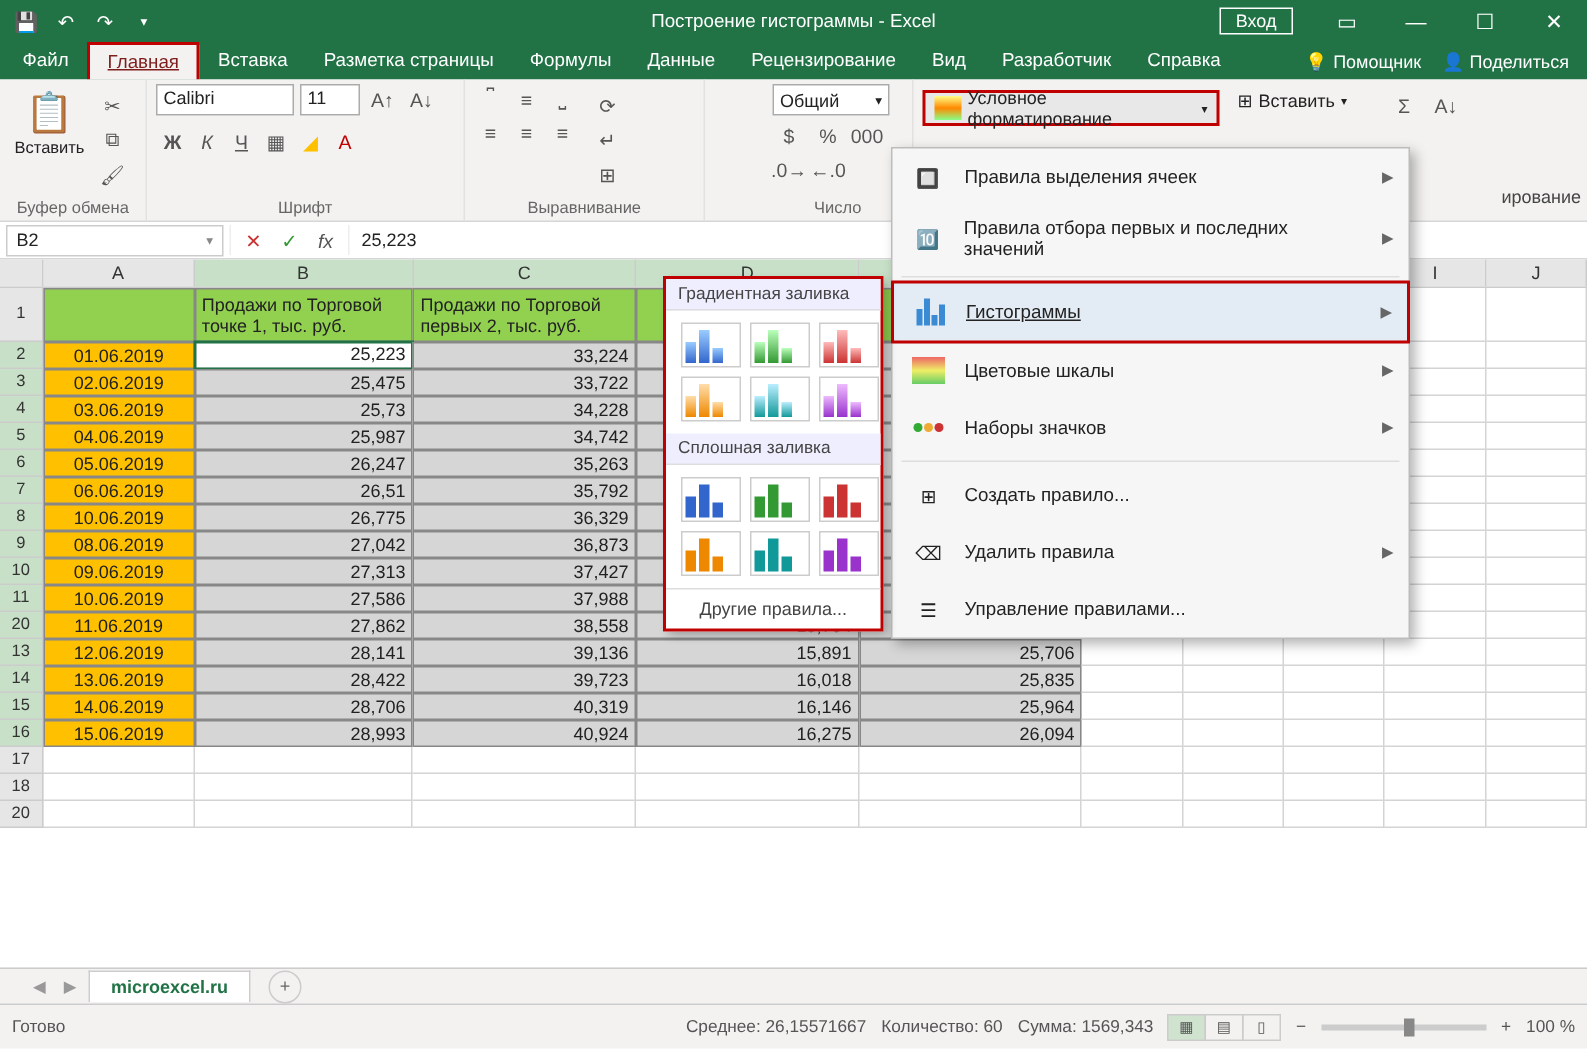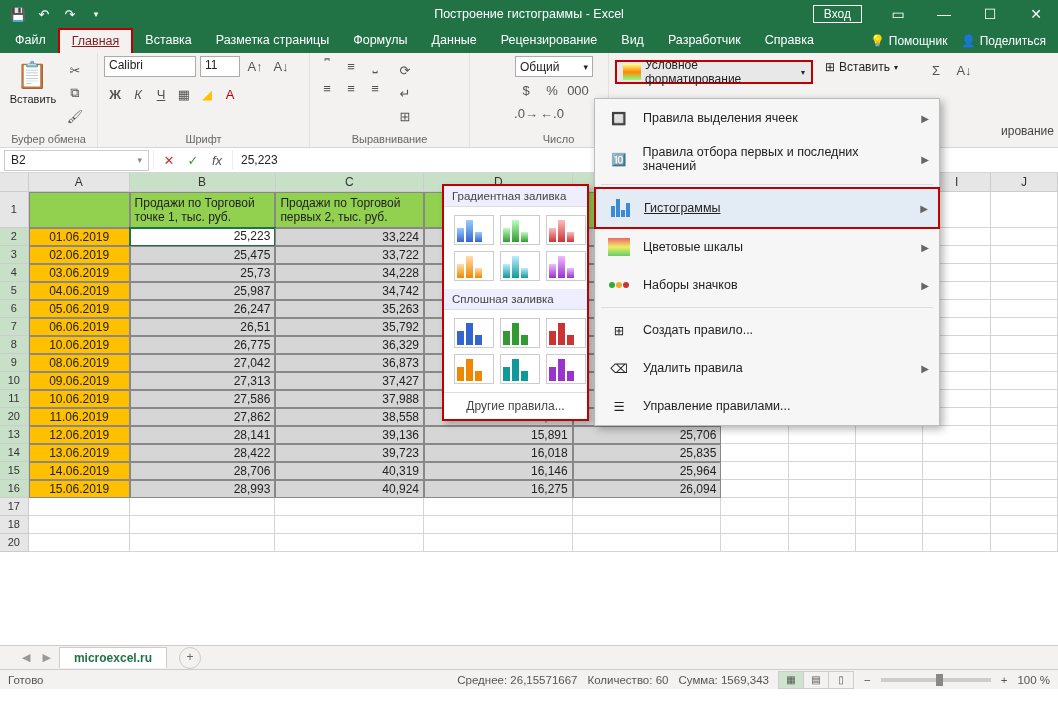--- a/index.html
+++ b/index.html
@@ -67,21 +67,21 @@
 .selgray { background:#d6d6d6; text-align:right; border:1px solid #888;}
 .activecell { background:#fff; outline:2px solid #217346; outline-offset:-1px; text-align:right;}
 
 
 .sheettabs { height:24px; border-top:1px solid #ccc; background:#f3f2f1; display:flex; align-items:center; padding-left:18px; gap:4px;}
 .nav-ar { color:#999; font-size:11px; padding:0 4px;}
 .sheet-tab { background:#fff; border:1px solid #ccc; border-bottom:none; padding:3px 14px; font-size:12px; color:#217346; font-weight:bold;}
 .addsheet { width:22px; height:22px; border:1px solid #ccc; border-radius:11px; text-align:center; line-height:19px; color:#666; margin-left:8px;}
 
 
-.status { height:20px; background:#f3f2f1; border-top:1px solid #ccc; display:flex; align-items:center; font-size:11.5px; color:#555; padding:0 8px; gap:20px;}
+.status { height:30px; background:#f3f2f1; border-top:1px solid #ccc; display:flex; align-items:center; font-size:11.5px; color:#555; padding:0 8px; gap:20px;}
 .status .right { margin-left:auto; display:flex; align-items:center; gap:10px;}
 .viewbtns { display:flex;}
 .vbtn{width:26px;height:18px;border:1px solid #ccc;margin-left:-1px;display:flex;align-items:center;justify-content:center;font-size:10px;}
 .vbtn.active{background:#cfe3cf;}
 .zoom-slider{width:110px;height:4px;background:#ccc;position:relative;}
 .zoom-slider::after{content:"";position:absolute;left:50%;top:-4px;width:7px;height:12px;background:#888;}
 
 
 .histo-panel { position:absolute; left:442px; top:184px; width:147px; background:#fff; border:2px solid #c00000; box-shadow:3px 3px 6px rgba(0,0,0,.25); z-index:60;}
 .hp-title { background:#eef; color:#444; font-size:11.5px; padding:4px 8px; border-bottom:1px solid #ddd;}

